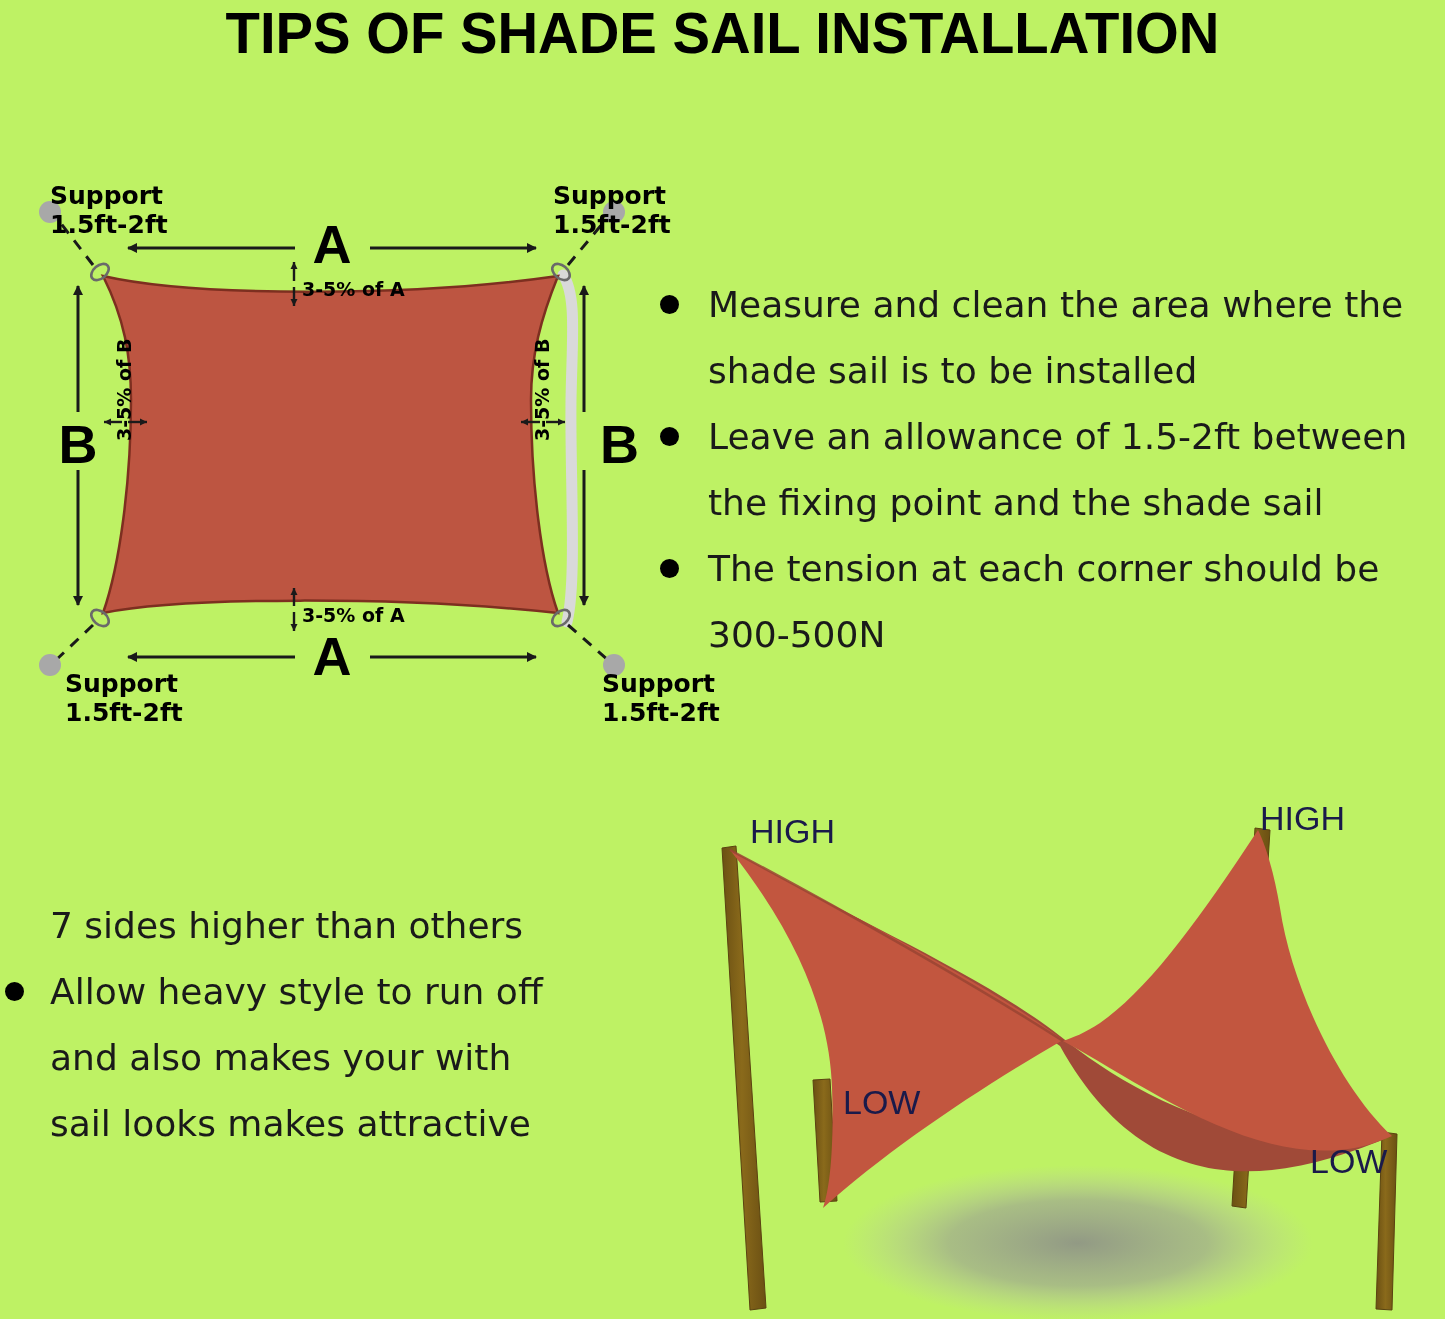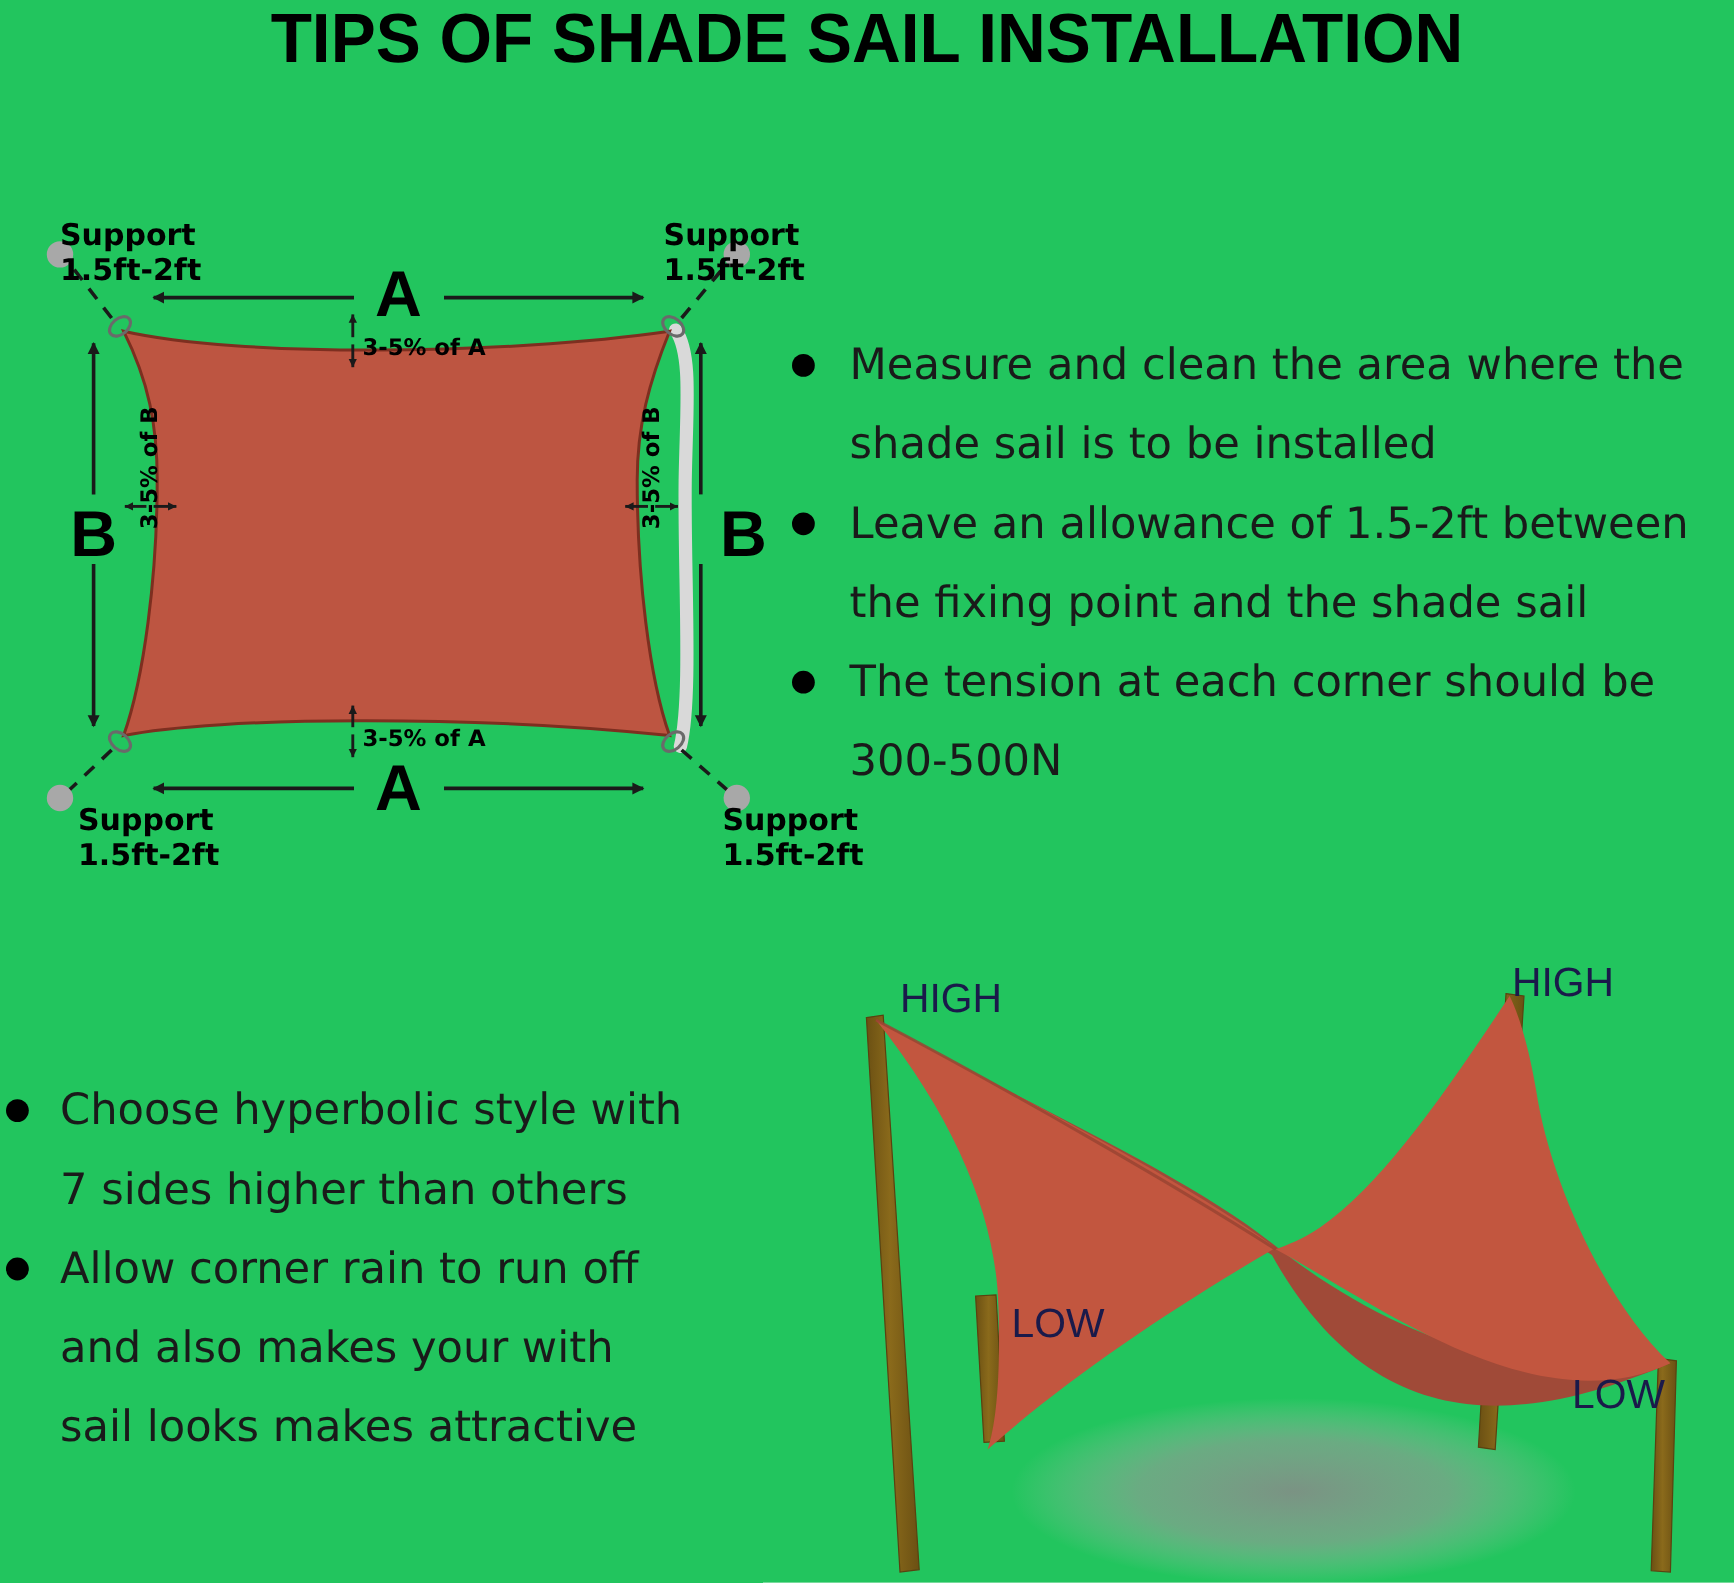--- a/index.html
+++ b/index.html
@@ -7,21 +7,21 @@
     padding: 0;
     background: #ffffff;
   }
   body {
     font-family: "DejaVu Sans", sans-serif;
   }
   #page {
     position: relative;
     width: 1445px;
     height: 1319px;
-    background: #22c55e;
+    background: #bef264;
     overflow: hidden;
   }
 
   
   #title {
     position: absolute;
     left: 0;
     top: 0;
     width: 1445px;
     text-align: center;
@@ -259,29 +259,25 @@
       <span class="bullet-dot"></span>
       <span class="bullet-text">The tension at each corner should be</span>
     </li>
     <li class="bullet-item">
       <span class="bullet-text">300-500N</span>
     </li>
   </ul>
 
   <ul class="bullet-list" id="tips-bottom">
     <li class="bullet-item">
+      <span class="bullet-text">7 sides higher than others</span>
+    </li>
+    <li class="bullet-item">
       <span class="bullet-dot"></span>
-      <span class="bullet-text">Choose hyperbolic style with</span>
-    </li>
-    <li class="bullet-item">
-      <span class="bullet-text">7 sides higher than others</span>
-    </li>
-    <li class="bullet-item">
-      <span class="bullet-dot"></span>
-      <span class="bullet-text">Allow corner rain to run off</span>
+      <span class="bullet-text">Allow heavy style to run off</span>
     </li>
     <li class="bullet-item">
       <span class="bullet-text">and also makes your with</span>
     </li>
     <li class="bullet-item">
       <span class="bullet-text">sail looks makes attractive</span>
     </li>
   </ul>
 
   <svg class="svg-layer" width="765" height="535" viewBox="0 0 765 535" style="left:680px; top:788px;">

